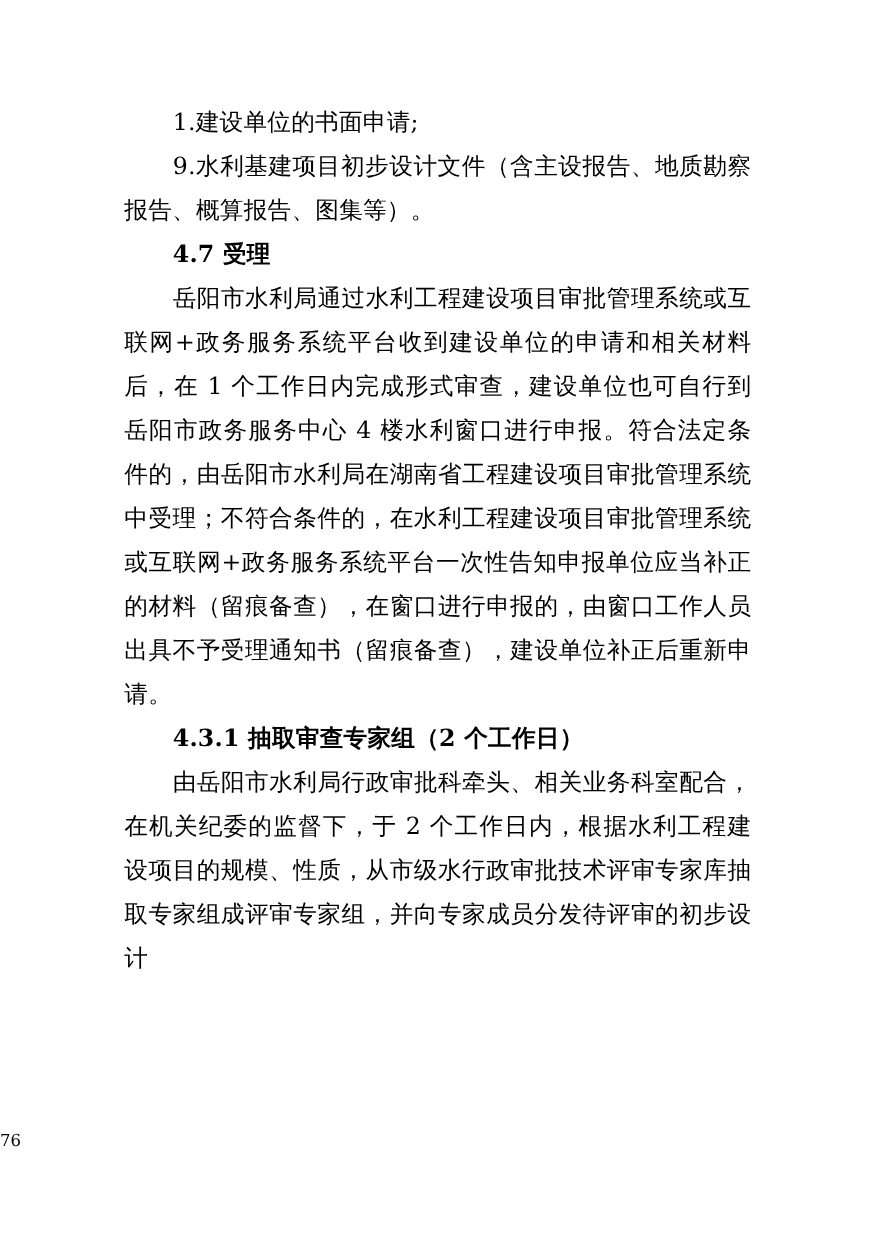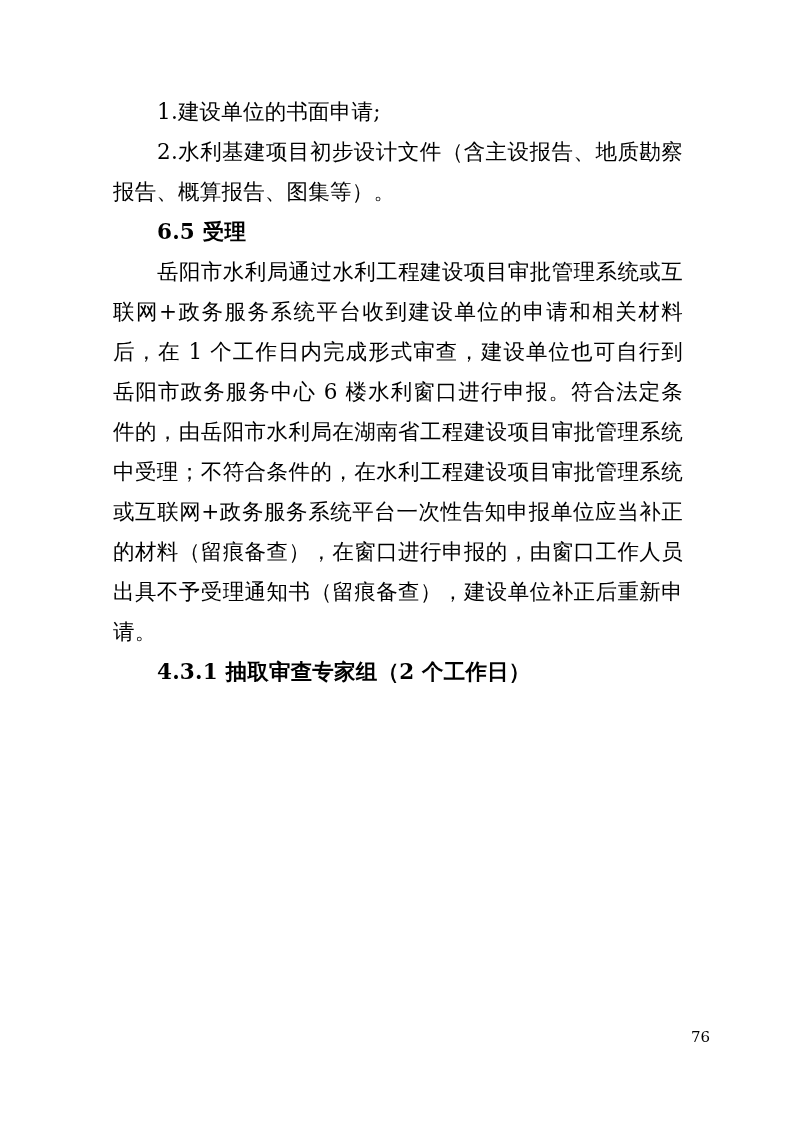--- a/index.html
+++ b/index.html
@@ -41,31 +41,32 @@
     font-weight: bold;
     text-indent: 44px;
     margin: 0;
     letter-spacing: 0.2px;
   }
   .pagenum {
     position: absolute;
     left: 0;
     top: 1028px;
     width: 710px;
-    text-align: right;
+    text-align: left;
     font-size: 15px;
     font-family: "DejaVu Serif", "Liberation Serif", serif;
     color: #000000;
   }
 </style>
 </head>
 <body>
 
 <div class="page">
   <div class="content">
     <p class="para indent">1.建设单位的书面申请;</p>
-    <p class="para indent">2.水利基建项目初步设计文件（含主设报告、地质勘察报告、概算报告、图集等）。</p>
-    <p class="heading">6.5 受理</p>
-    <p class="para indent">岳阳市水利局通过水利工程建设项目审批管理系统或互联网+政务服务系统平台收到建设单位的申请和相关材料后，在 1 个工作日内完成形式审查，建设单位也可自行到岳阳市政务服务中心 6 楼水利窗口进行申报。符合法定条件的，由岳阳市水利局在湖南省工程建设项目审批管理系统中受理；不符合条件的，在水利工程建设项目审批管理系统或互联网+政务服务系统平台一次性告知申报单位应当补正的材料（留痕备查），在窗口进行申报的，由窗口工作人员出具不予受理通知书（留痕备查），建设单位补正后重新申请。</p>
+    <p class="para indent">9.水利基建项目初步设计文件（含主设报告、地质勘察报告、概算报告、图集等）。</p>
+    <p class="heading">4.7 受理</p>
+    <p class="para indent">岳阳市水利局通过水利工程建设项目审批管理系统或互联网+政务服务系统平台收到建设单位的申请和相关材料后，在 1 个工作日内完成形式审查，建设单位也可自行到岳阳市政务服务中心 4 楼水利窗口进行申报。符合法定条件的，由岳阳市水利局在湖南省工程建设项目审批管理系统中受理；不符合条件的，在水利工程建设项目审批管理系统或互联网+政务服务系统平台一次性告知申报单位应当补正的材料（留痕备查），在窗口进行申报的，由窗口工作人员出具不予受理通知书（留痕备查），建设单位补正后重新申请。</p>
     <p class="heading">4.3.1 抽取审查专家组（2 个工作日）</p>
+    <p class="para indent">由岳阳市水利局行政审批科牵头、相关业务科室配合，在机关纪委的监督下，于 2 个工作日内，根据水利工程建设项目的规模、性质，从市级水行政审批技术评审专家库抽取专家组成评审专家组，并向专家成员分发待评审的初步设计</p>
   </div>
   <div class="pagenum">76</div>
 </div>
 
 </body></html>

